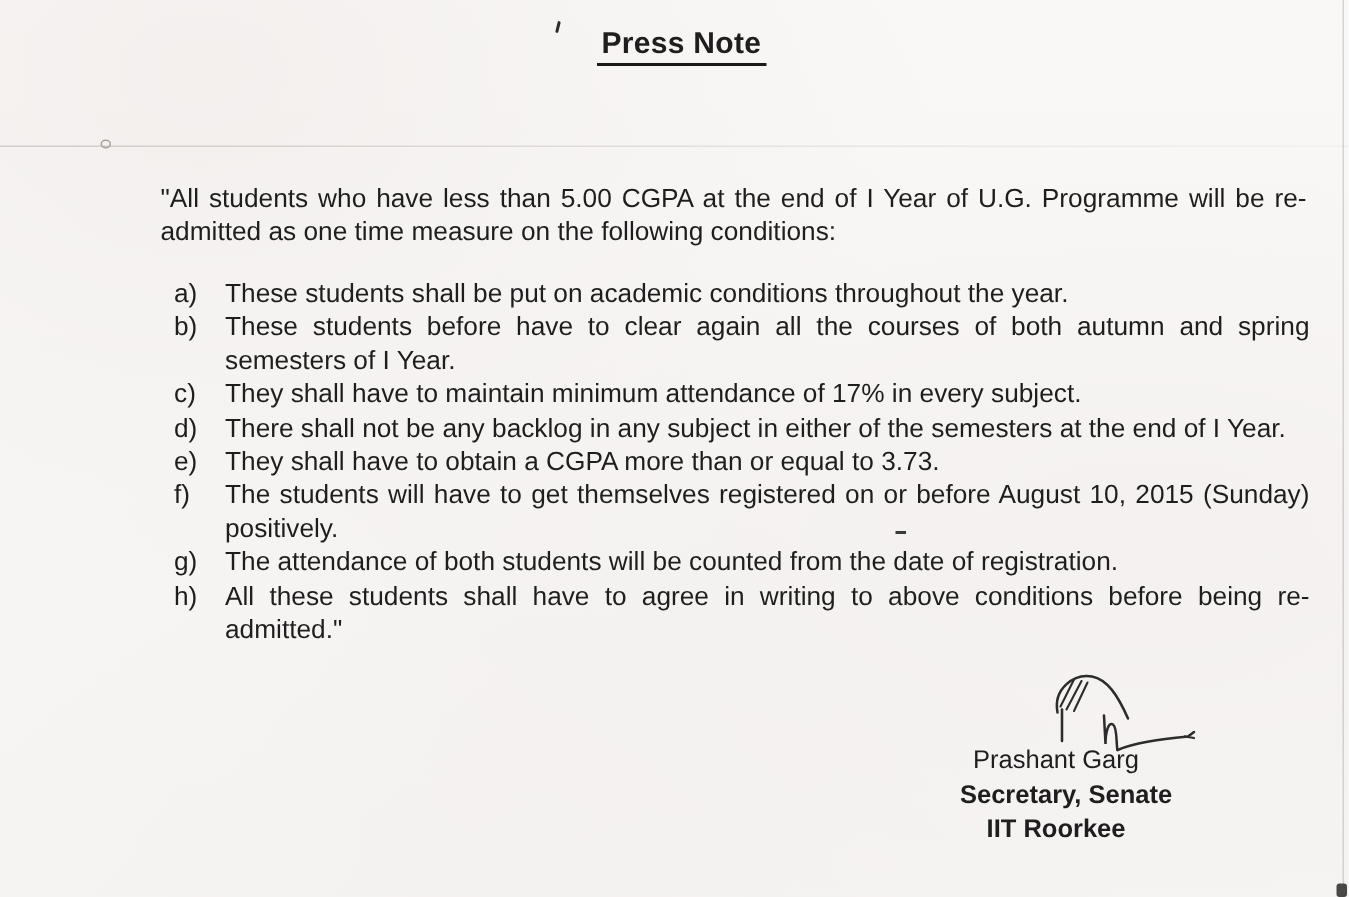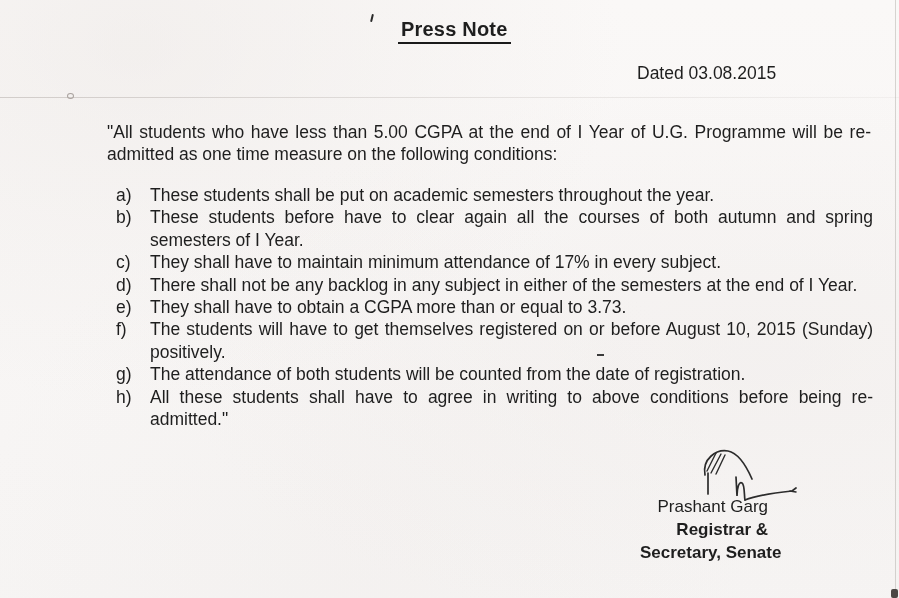--- a/index.html
+++ b/index.html
@@ -37,21 +37,21 @@
     font-size:17.5px;line-height:22.4px;
   }
   .cond-row{display:flex;align-items:flex-start;}
   .cond-marker{flex:0 0 34px;}
   .cond-text{flex:1 1 auto;text-align:justify;}
   .signature-svg{position:absolute;left:695px;top:446px;}
   .sig-block{
     position:absolute;left:640px;top:495px;width:128px;
     font-size:17px;line-height:23px;white-space:nowrap;
   }
-  .sig-name{text-align:right;font-weight:normal;}
+  .sig-name{text-align:center;font-weight:normal;}
   .sig-line-r{text-align:right;font-weight:bold;}
   .sig-line-l{text-align:center;font-weight:bold;}
   
   .crease-line{
     position:absolute;left:0;top:97px;width:899px;height:1px;
     background:linear-gradient(90deg, rgba(175,168,164,0.50), rgba(185,178,174,0.28) 60%, rgba(185,178,174,0.12));
   }
   .speck-ring{
     position:absolute;left:67px;top:93px;width:5px;height:4px;
     border:1px solid #a9a29e;border-radius:50%;
@@ -69,28 +69,27 @@
   }
 </style>
 </head>
 <body>
 
 <div class="page">
 
   <div class="title-tick"></div>
   <div class="title">Press Note</div>
 
-  <div class="date">Dated 03.08.2015</div>
 
   <div class="intro">"All students who have less than 5.00 CGPA at the end of I Year of U.G. Programme will be re-admitted as one time measure on the following conditions:</div>
 
   <div class="conditions">
     <div class="cond-row">
       <span class="cond-marker">a)</span>
-      <span class="cond-text">These students shall be put on academic semesters throughout the year.</span>
+      <span class="cond-text">These students shall be put on academic conditions throughout the year.</span>
     </div>
     <div class="cond-row">
       <span class="cond-marker">b)</span>
       <span class="cond-text">These students before have to clear again all the courses of both autumn and spring semesters of I Year.</span>
     </div>
     <div class="cond-row">
       <span class="cond-marker">c)</span>
       <span class="cond-text">They shall have to maintain minimum attendance of 17% in every subject.</span>
     </div>
     <div class="cond-row">
@@ -121,22 +120,22 @@
     <path d="M16,27 L26,8" stroke="#2c2c2c" stroke-width="1.4" stroke-linecap="round"></path>
     <path d="M21,28 L30,9" stroke="#2c2c2c" stroke-width="1.4" stroke-linecap="round"></path>
     <path d="M13,27 L13,48" stroke="#2c2c2c" stroke-width="1.7" stroke-linecap="round"></path>
     <path d="M41,31 L42,50 C42,42 44,35 47,37 C50,39 49,50 50,54" stroke="#2c2c2c" stroke-width="1.7" stroke-linecap="round"></path>
     <path d="M50,54 C62,49 78,47 97,45 L101,42" stroke="#2c2c2c" stroke-width="1.7" stroke-linecap="round"></path>
     <path d="M95,45 L101,46" stroke="#2c2c2c" stroke-width="1.5" stroke-linecap="round"></path>
   </svg>
 
   <div class="sig-block">
     <div class="sig-name">Prashant Garg</div>
-    <div class="sig-line-r">Registrar &amp;</div>
     <div class="sig-line-l">Secretary, Senate</div>
+    <div class="sig-line-l">IIT Roorkee</div>
   </div>
 
   <div class="crease-line"></div>
   <div class="speck-ring"></div>
   <div class="dash-mark"></div>
   <div class="edge-line-right"></div>
   <div class="corner-blob"></div>
 
 </div>
 

